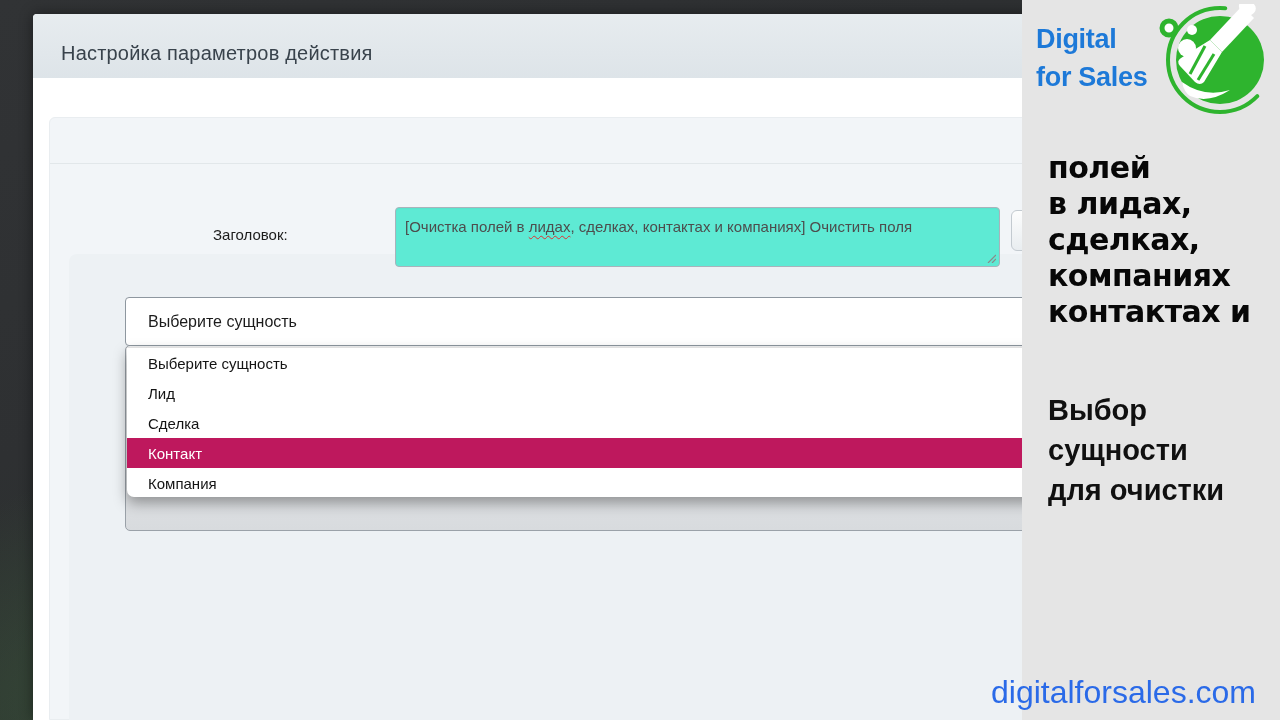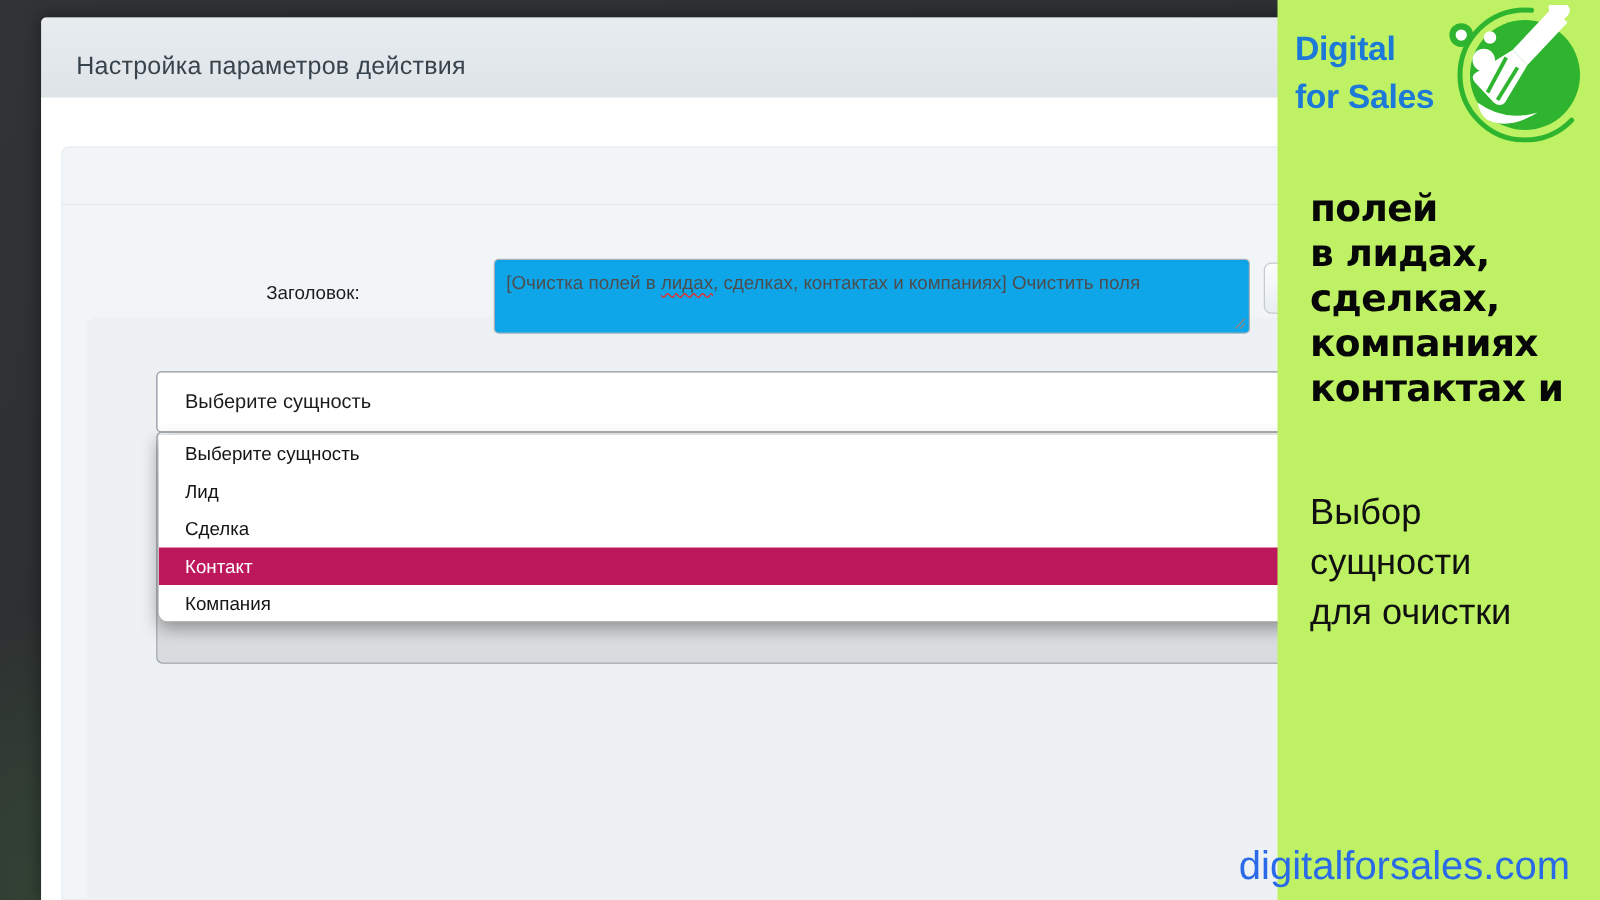--- a/index.html
+++ b/index.html
@@ -47,21 +47,21 @@
     background: #edf1f4; border-radius: 8px 0 0 0;
   }
 
   
   .field-label {
     position: absolute; left: 180px; top: 212px; width: 172px; text-align: left;
     font-size: 15px; color: #1c1c1c;
   }
   .title-textarea {
     position: absolute; left: 362px; top: 193px; width: 605px; height: 60px;
-    background: #0ea5e9; border: 1px solid #a9b3bb; border-radius: 4px;
+    background: #5eead4; border: 1px solid #a9b3bb; border-radius: 4px;
     padding: 9px 10px 0 9px; font-size: 15px; color: #4d4d4d; line-height: 19px;
     box-shadow: inset 0 1px 2px rgba(0,0,0,0.04);
   }
   .misspelled {
     text-decoration: underline wavy #e03131 1px;
     text-underline-offset: 3px;
   }
   .resize-handle { position: absolute; right: 3px; bottom: 3px; width: 10px; height: 10px; }
 
   .more-button {
@@ -93,38 +93,38 @@
   }
   .dropdown-option {
     height: 30px; display: flex; align-items: center; padding-left: 21px;
     font-size: 15px; color: #141414; cursor: pointer;
   }
   .dropdown-option.selected { background: #be185d; color: #ffffff; }
 
   
   .side-panel {
     position: absolute; left: 1022px; top: 0; width: 258px; height: 720px;
-    background: #bef264;
+    background: #e5e5e5;
   }
   .logo-text {
     position: absolute; left: 14px; top: 20px;
     font-size: 27px; font-weight: bold; color: #1d79d8; line-height: 38px;
     letter-spacing: -0.3px;
   }
   .logo-icon { position: absolute; right: 2px; top: 4px; width: 122px; height: 110px; }
 
   .panel-heading {
     position: absolute; left: 26px; top: 150px;
     font-family: "DejaVu Sans", sans-serif;
     font-size: 30px; font-weight: bold; color: #070707; line-height: 36px;
     letter-spacing: -0.5px;
   }
   .panel-subheading {
     position: absolute; left: 26px; top: 390px;
-    font-size: 29px; font-weight: normal; color: #101010; line-height: 40px;
+    font-size: 29px; font-weight: bold; color: #101010; line-height: 40px;
   }
   .panel-website {
     position: absolute; right: 24px; top: 674px;
     font-size: 32px; font-weight: normal; color: #2a6ae8;
   }
 </style>
 </head>
 <body>
 
 <div class="desktop">

